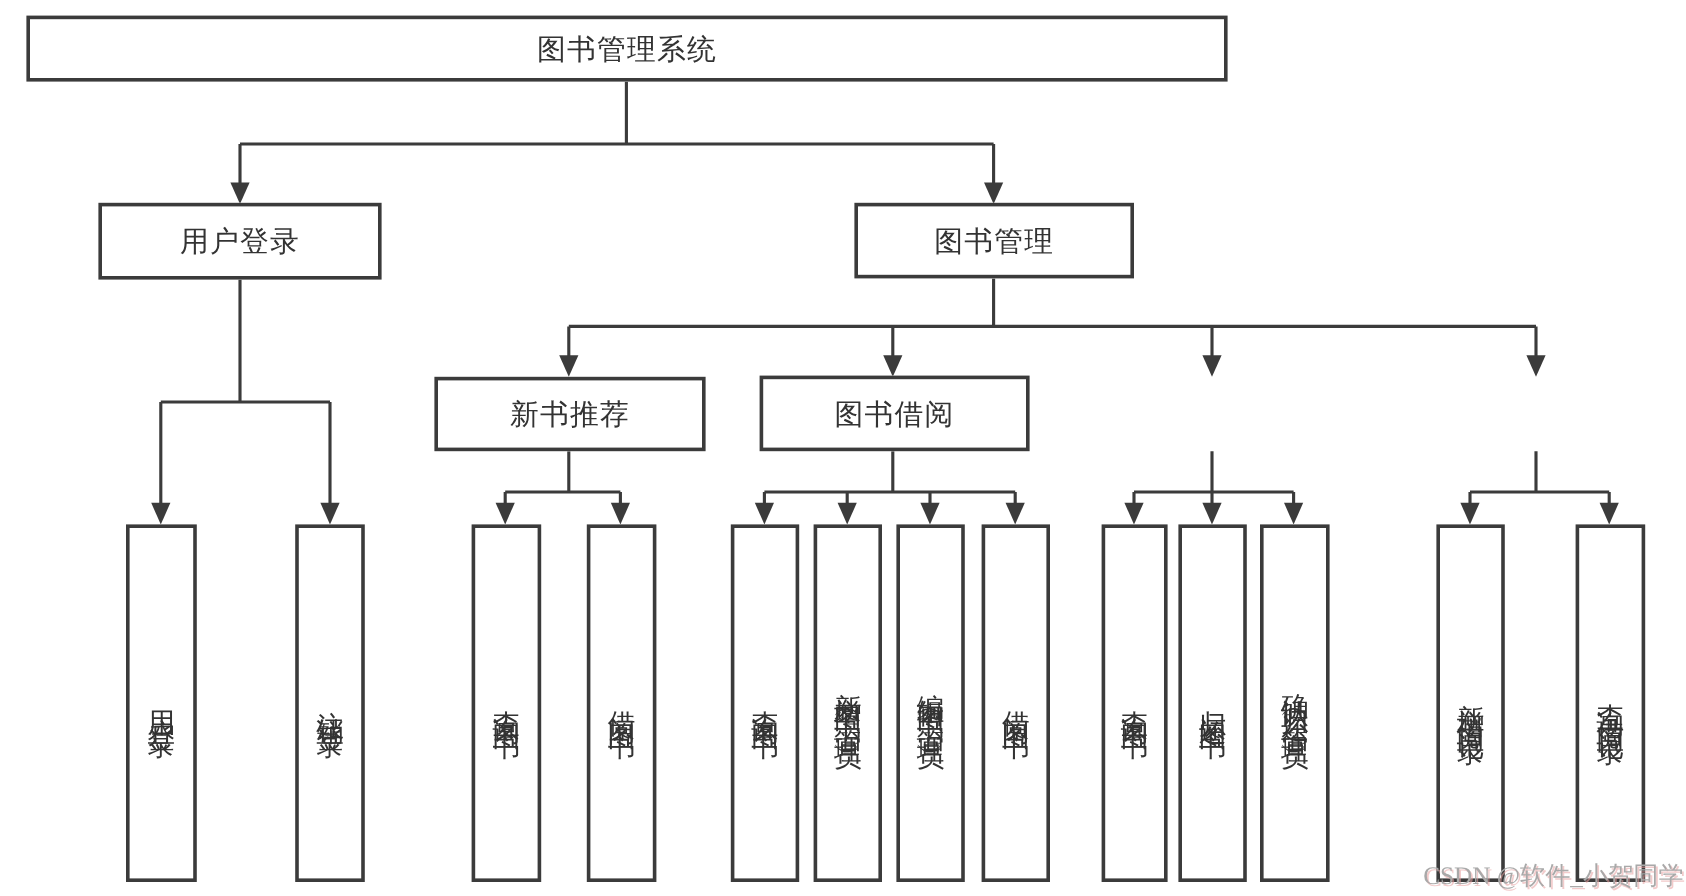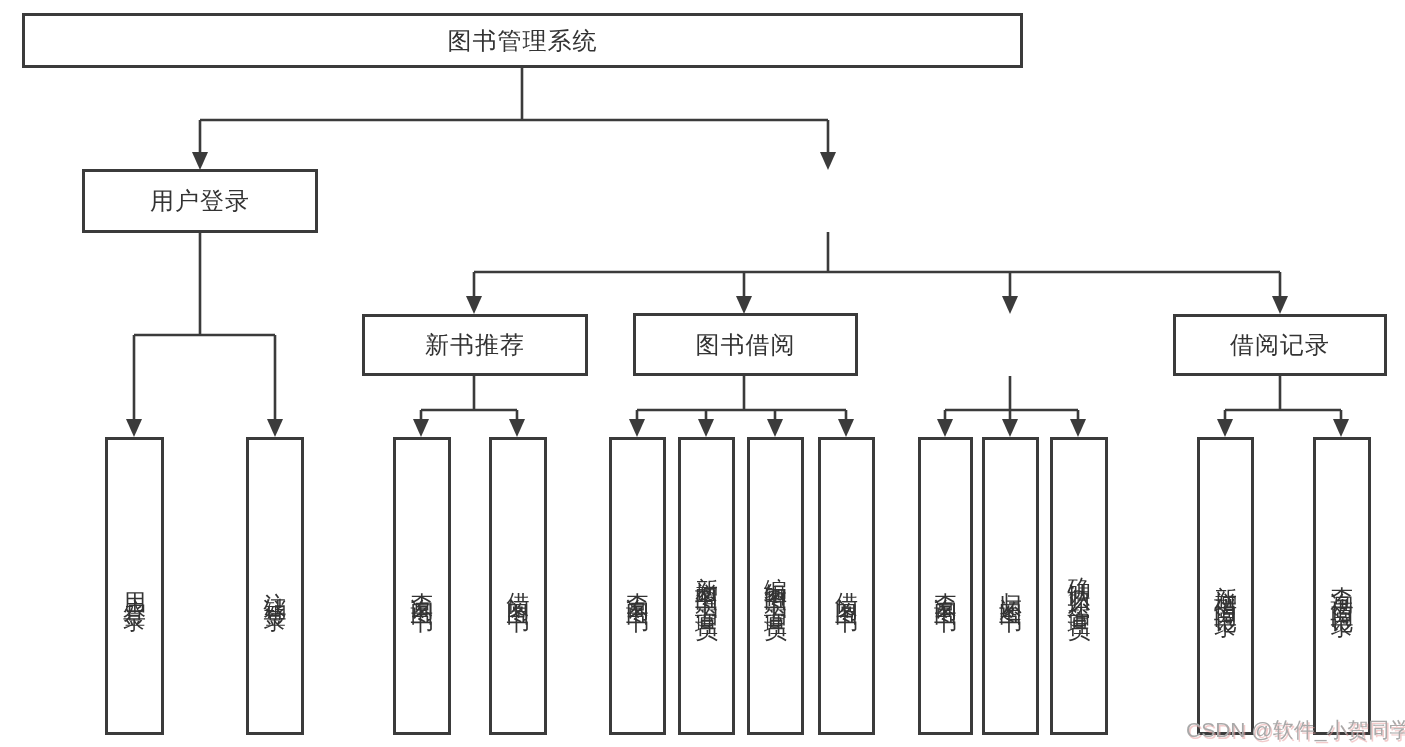--- a/index.html
+++ b/index.html
@@ -1,21 +1,21 @@
 <!DOCTYPE html>
 <html><head>
 <meta charset="utf-8">
 <style>
   html, body { margin: 0; padding: 0; background: #ffffff; }
   #canvas {
     position: relative;
     width: 1405px;
     height: 747px;
     background: #ffffff;
-    font-family: Liberation Sans, sans-serif;
+    font-family: Liberation Serif, serif;
     overflow: hidden;
   }
   #connectors {
     position: absolute;
     left: 0; top: 0;
     width: 1405px; height: 747px;
     pointer-events: none;
   }
   .node {
     position: absolute;
@@ -111,24 +111,24 @@
       <polygon points="1070,419 1086,419 1078,437"></polygon>
 
       <polygon points="1217,419 1233,419 1225,437"></polygon>
       <polygon points="1333,419 1349,419 1341,437"></polygon>
     </g>
   </svg>
 
   <div class="node" style="left:22px; top:13px; width:1001px; height:55px;">图书管理系统</div>
 
   <div class="node" style="left:82px; top:169px; width:236px; height:64px;">用户登录</div>
+  <div class="node" style="left:712px; top:169px; width:233px; height:63px;">图书管理</div>
 
   <div class="node" style="left:633px; top:313px; width:225px; height:63px;">图书借阅</div>
   <div class="node" style="left:362px; top:314px; width:226px; height:62px;">新书推荐</div>
-  <div class="node" style="left:1173px; top:314px; width:214px; height:62px;">借阅记录</div>
 
   <div class="leaf" style="left:105px; width:59px;">
     <span>用户登录</span>
   </div>
   <div class="leaf" style="left:246px; width:58px;">
     <span>注销登录</span>
   </div>
 
   <div class="leaf" style="left:393px; width:58px;">
     <span>查询图书</span>

